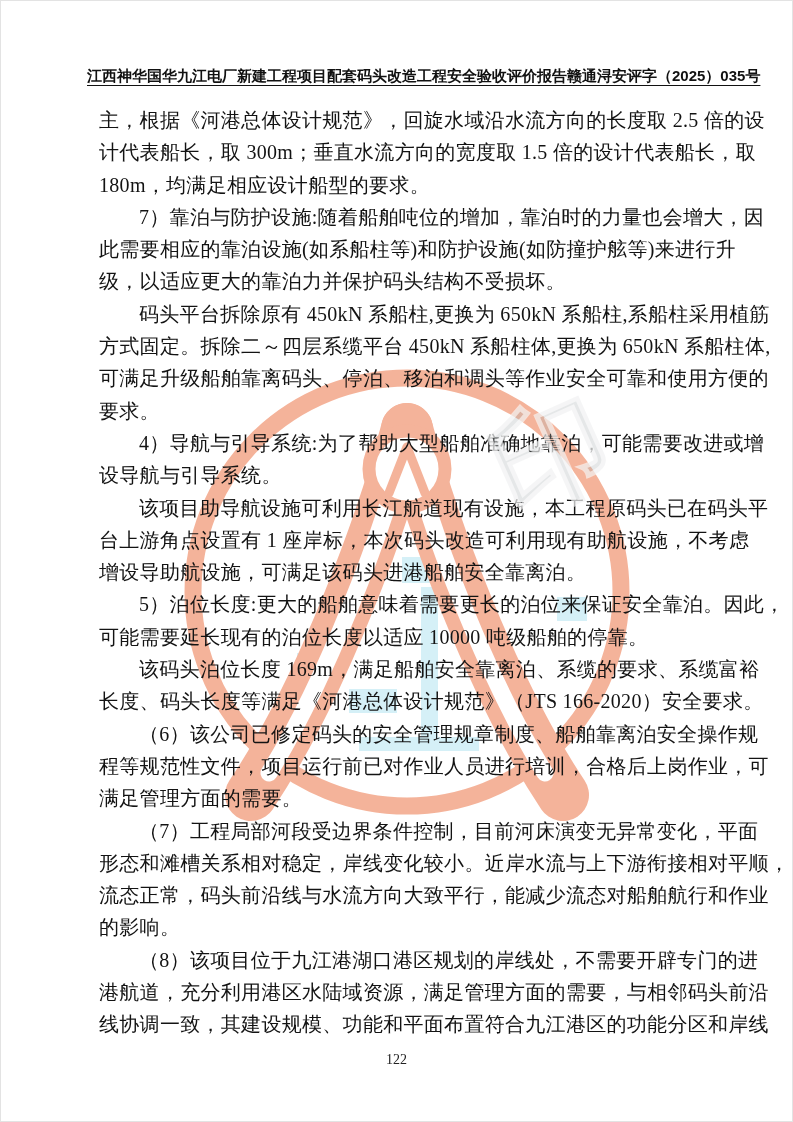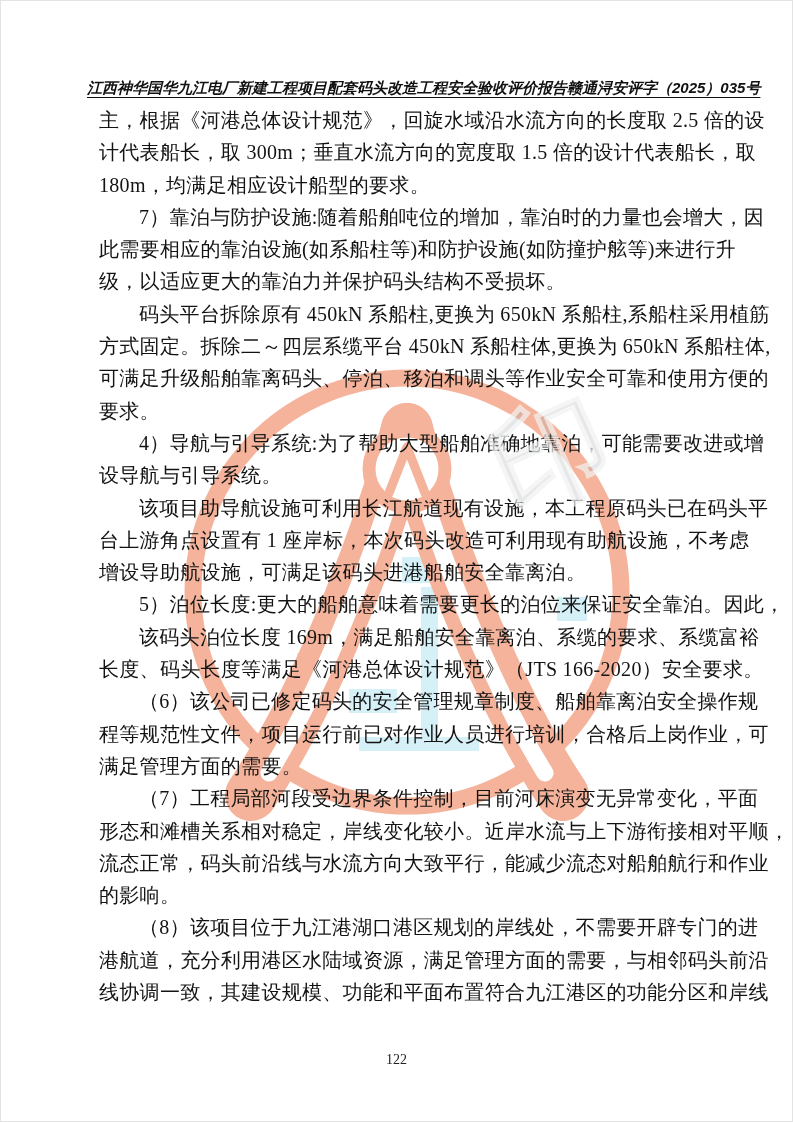--- a/index.html
+++ b/index.html
@@ -7,26 +7,25 @@
     position:relative;
     width:793px;height:1122px;
     background:#ffffff;
     border:1px solid #e3e3e3;
     box-sizing:border-box;
     overflow:hidden;
     font-family:"Liberation Serif","DejaVu Serif",serif;
   }
   
   .header{
-    position:absolute;top:76px;left:86px;right:78px;
+    position:absolute;top:64px;left:86px;right:78px;
     display:flex;justify-content:space-between;align-items:flex-end;
     font-family:"Liberation Sans","DejaVu Sans",sans-serif;
     font-weight:bold;font-size:15px;color:#111;
     line-height:22px;
-    font-style:italic;
   }
   .header span{
     text-decoration:underline;
     text-underline-offset:4px;
     white-space:nowrap;
   }
   
   .bodytext{
     position:absolute;top:103px;left:86px;width:634px;
     font-size:20px;color:#131313;
@@ -111,20 +110,21 @@
       <div class="line ind">码头平台拆除原有 450kN 系船柱,更换为 650kN 系船柱,系船柱采用植筋</div>
       <div class="line">方式固定。拆除二～四层系缆平台 450kN 系船柱体,更换为 650kN 系船柱体,</div>
       <div class="line">可满足升级船舶靠离码头、停泊、移泊和调头等作业安全可靠和使用方便的</div>
       <div class="line">要求。</div>
       <div class="line ind">4）导航与引导系统:为了帮助大型船舶准确地靠泊，可能需要改进或增</div>
       <div class="line">设导航与引导系统。</div>
       <div class="line ind">该项目助导航设施可利用长江航道现有设施，本工程原码头已在码头平</div>
       <div class="line">台上游角点设置有 1 座岸标，本次码头改造可利用现有助航设施，不考虑</div>
       <div class="line">增设导助航设施，可满足该码头进港船舶安全靠离泊。</div>
       <div class="line ind">5）泊位长度:更大的船舶意味着需要更长的泊位来保证安全靠泊。因此，</div>
+      <div class="line">可能需要延长现有的泊位长度以适应 10000 吨级船舶的停靠。</div>
       <div class="line ind">该码头泊位长度 169m，满足船舶安全靠离泊、系缆的要求、系缆富裕</div>
       <div class="line">长度、码头长度等满足《河港总体设计规范》（JTS 166-2020）安全要求。</div>
       <div class="line ind">（6）该公司已修定码头的安全管理规章制度、船舶靠离泊安全操作规</div>
       <div class="line">程等规范性文件，项目运行前已对作业人员进行培训，合格后上岗作业，可</div>
       <div class="line">满足管理方面的需要。</div>
       <div class="line ind">（7）工程局部河段受边界条件控制，目前河床演变无异常变化，平面</div>
       <div class="line">形态和滩槽关系相对稳定，岸线变化较小。近岸水流与上下游衔接相对平顺，</div>
       <div class="line">流态正常，码头前沿线与水流方向大致平行，能减少流态对船舶航行和作业</div>
       <div class="line">的影响。</div>
       <div class="line ind">（8）该项目位于九江港湖口港区规划的岸线处，不需要开辟专门的进</div>

